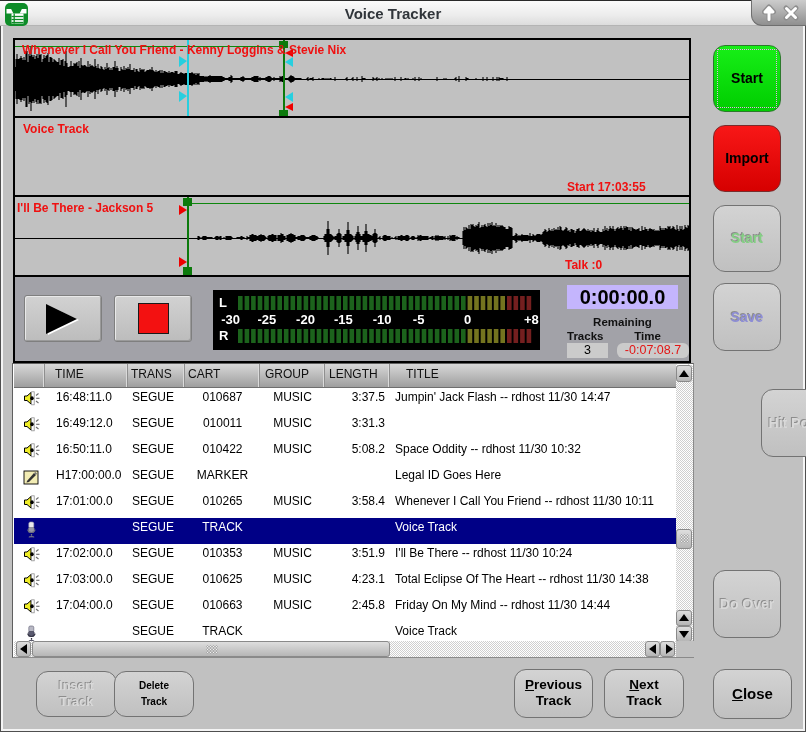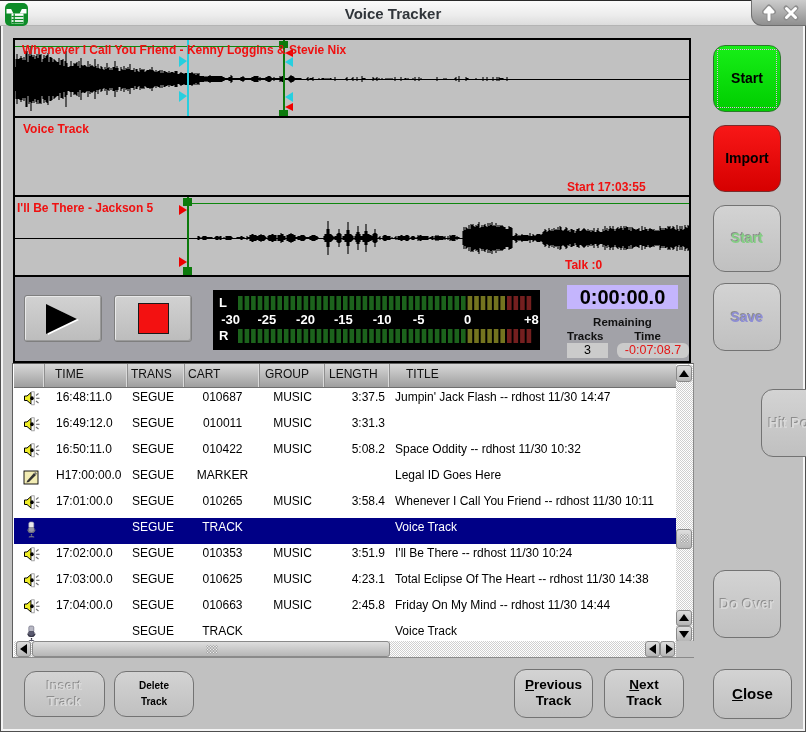--- a/index.html
+++ b/index.html
@@ -471,16 +471,16 @@
 </div>
 
 <div class="btn" style="left:713px;top:45px;width:68px;height:67px;background:linear-gradient(#17ef17,#00cd00);border-color:#2c7a2c;font-size:14px;line-height:65px;">Start<div class="abs" style="left:3px;top:3px;right:3px;bottom:3px;border:1px dotted #eba6eb;"></div></div>
 <div class="btn" style="left:713px;top:125px;width:68px;height:67px;background:linear-gradient(#f81717,#d60000);border-color:#7a2c2c;font-size:14px;line-height:65px;">Import</div>
 <div class="btn dis" style="left:713px;top:205px;width:68px;height:67px;font-size:14px;line-height:65px;color:#84cf84;">Start</div>
 <div class="btn dis" style="left:713px;top:283px;width:68px;height:68px;font-size:14px;line-height:66px;color:#8d8dd6;">Save</div>
 <div class="btn dis" style="left:713px;top:389px;width:68px;height:68px;font-size:14px;line-height:66px;margin-left:48px;">Hit Post</div>
 <div class="btn dis" style="left:713px;top:570px;width:68px;height:68px;font-size:14px;line-height:66px;">Do Over</div>
 <div class="btn" style="left:713px;top:669px;width:79px;height:50px;font-size:15px;line-height:48px;"><u>C</u>lose</div>
 
-<div class="btn dis" style="left:24px;top:671px;width:81px;height:46px;font-size:13px;padding-top:6px;line-height:16px;">Insert<br>Track</div>
+<div class="btn dis" style="left:36px;top:671px;width:81px;height:46px;font-size:13px;padding-top:6px;line-height:16px;">Insert<br>Track</div>
 <div class="btn" style="left:114px;top:671px;width:80px;height:46px;font-size:10px;padding-top:6px;line-height:16px;">Delete<br>Track</div>
 <div class="btn" style="left:514px;top:669px;width:79px;height:49px;font-size:13.5px;padding-top:7px;line-height:16px;"><u>P</u>revious<br>Track</div>
 <div class="btn" style="left:604px;top:669px;width:80px;height:49px;font-size:13.5px;padding-top:7px;line-height:16px;"><u>N</u>ext<br>Track</div>
 
 </body></html>

